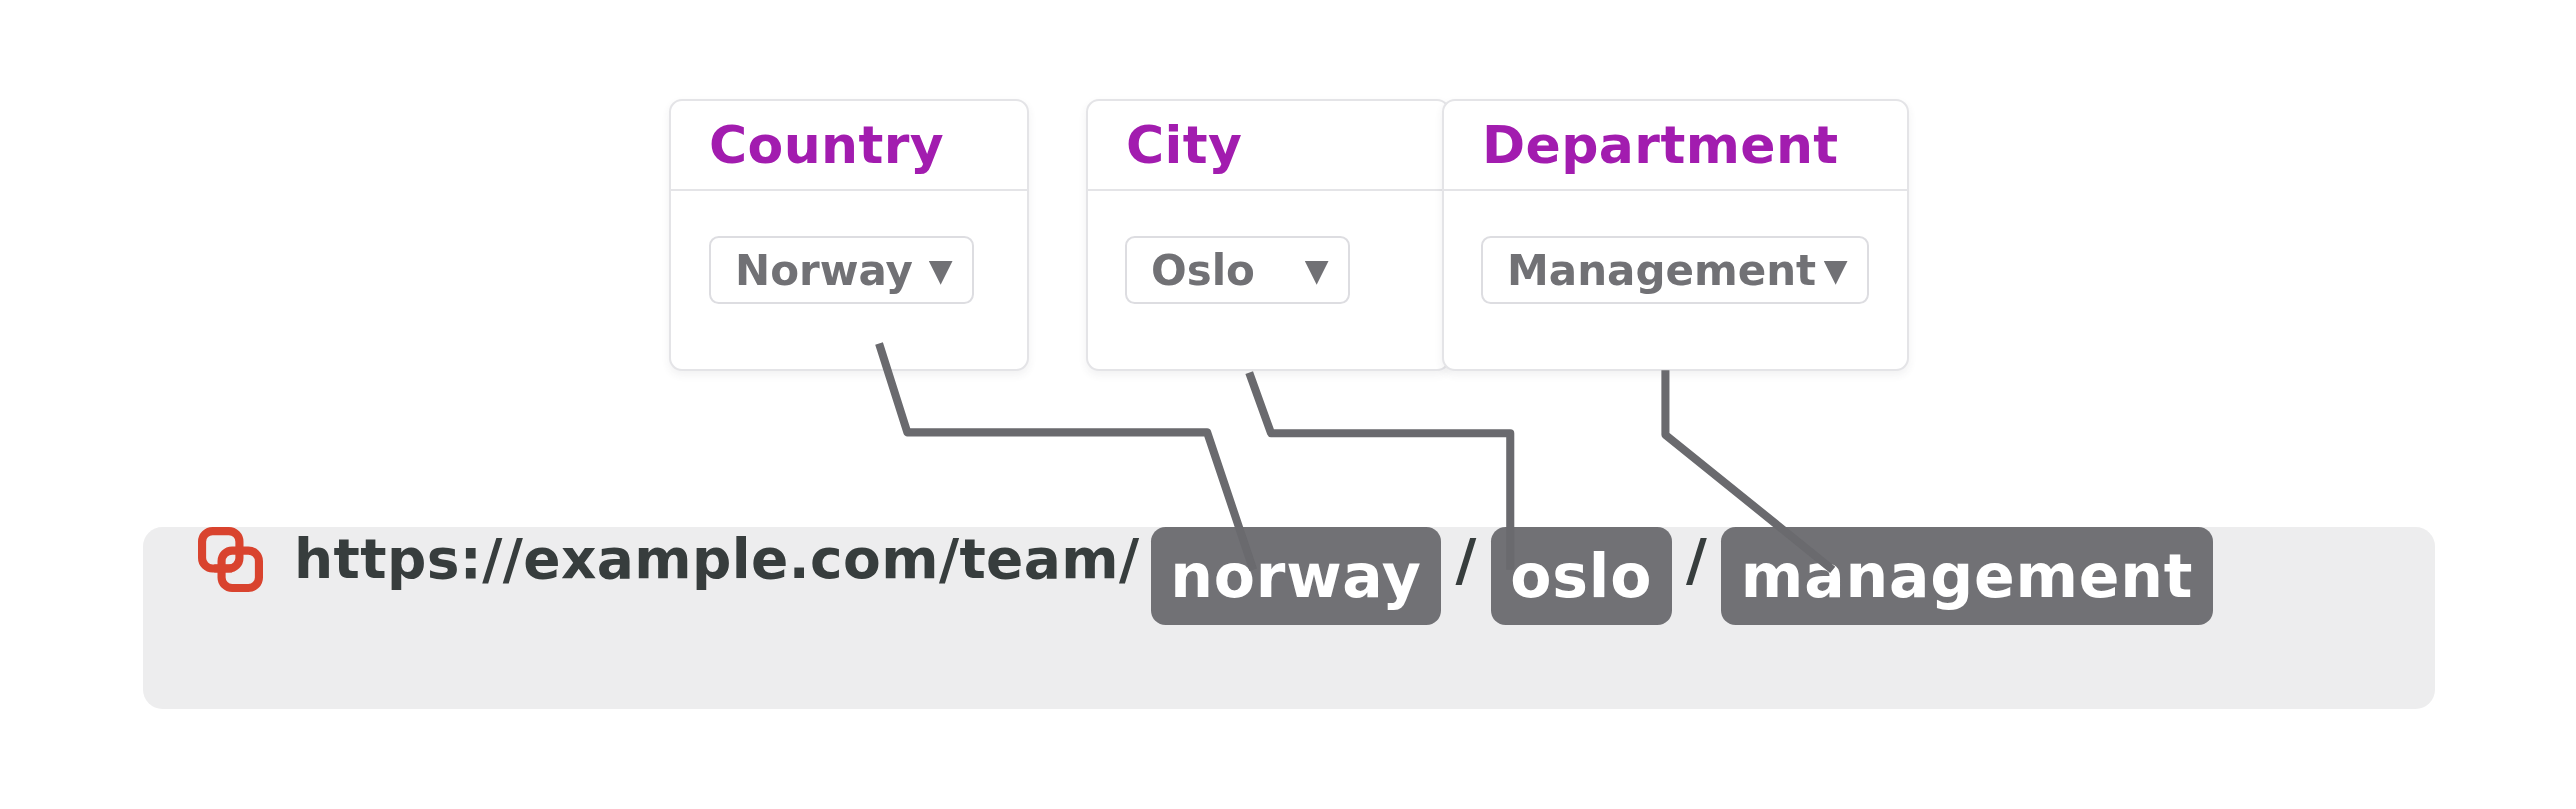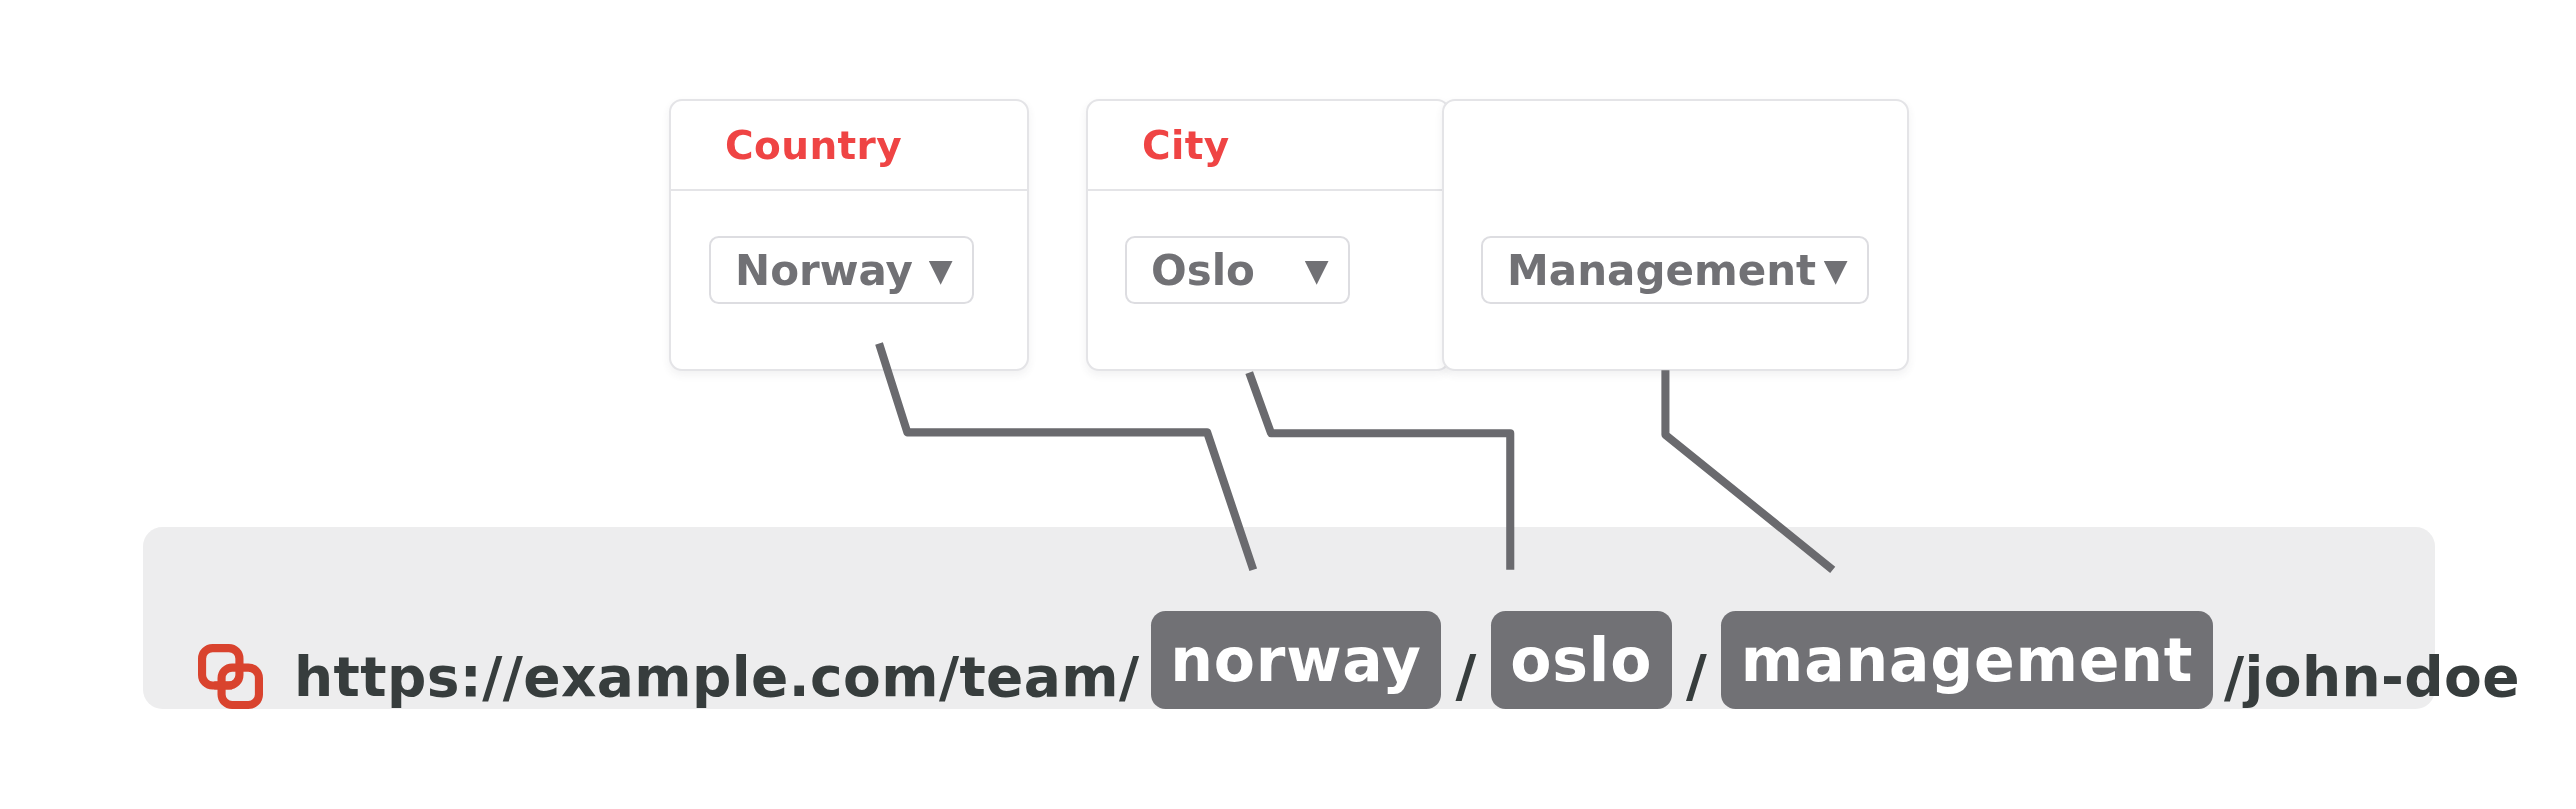--- a/index.html
+++ b/index.html
@@ -13,21 +13,21 @@
   .card{
     position:absolute;top:99px;height:272px;background:#ffffff;
     border:2.4px solid #e4e4e7;border-radius:13px;box-sizing:border-box;
     box-shadow:0 4px 8px rgba(60,60,70,0.07);z-index:1;
   }
   .card-header{
     height:90px;border-bottom:2.4px solid #e4e4e7;display:flex;align-items:center;
     padding-left:38px;box-sizing:border-box;
   }
   .card-header span{
-    font-size:39px;font-weight:bold;color:#ef4444;letter-spacing:0.4px;margin-left:16px;
+    font-size:52px;font-weight:bold;color:#a21caf;letter-spacing:0.4px;
   }
   .dropdown{
     position:absolute;top:135px;height:68px;border:2.4px solid #dddde1;
     border-radius:9.7px;box-sizing:border-box;display:flex;align-items:center;
     justify-content:space-between;padding:0 19.4px 0 24px;background:#ffffff;
   }
   .dropdown .val{font-size:42px;font-weight:bold;color:#717175;white-space:nowrap;}
   .dropdown .tri{font-size:31px;color:#717175;line-height:1;}
 
   #card-country{left:669px;width:360px;}
@@ -36,21 +36,21 @@
   #dd-city{left:37px;width:225px;}
   #card-department{left:1442px;width:467px;}
   #dd-department{left:37px;width:388px;}
 
   
   .lines{position:absolute;left:0;top:0;z-index:5;pointer-events:none;}
 
   
   .url-bar{
     position:absolute;left:143px;top:527px;width:2292px;height:182px;
-    background:#ededee;border-radius:19.4px;display:flex;align-items:flex-end;
+    background:#ededee;border-radius:19.4px;display:flex;align-items:flex-start;
     padding-left:55px;box-sizing:border-box;z-index:2;
   }
   .link-icon{width:65px;height:65px;margin-right:31px;flex:0 0 auto;}
   .url-text{
     font-size:55px;font-weight:bold;color:#373d3d;white-space:nowrap;
     letter-spacing:0.4px;
   }
   .seg-box{
     background:#717175;color:#ffffff;font-size:60px;font-weight:bold;
     height:98px;border-radius:14.6px;display:flex;align-items:center;
@@ -77,20 +77,23 @@
     <div class="card-header">
       <span>City</span>
     </div>
     <div class="dropdown" id="dd-city">
       <span class="val">Oslo</span>
       <span class="tri">▼</span>
     </div>
   </div>
 
   <div class="card" id="card-department">
+    <div class="card-header">
+      <span>Department</span>
+    </div>
     <div class="dropdown" id="dd-department">
       <span class="val">Management</span>
       <span class="tri">▼</span>
     </div>
   </div>
 
   <svg class="lines" width="2576" height="809" viewBox="0 0 3186 1001">
     <path d="M1087,425 L1122,535 L1493,535 L1550,705" fill="none" stroke="#6a6a6e" stroke-width="10" stroke-linejoin="round"></path>
     <path d="M1545,461 L1572,536 L1868,536 L1868,705" fill="none" stroke="#6a6a6e" stroke-width="10" stroke-linejoin="round"></path>
     <path d="M2060,458 L2060,538 L2267,705" fill="none" stroke="#6a6a6e" stroke-width="10" stroke-linejoin="round"></path>
@@ -101,17 +104,16 @@
       <rect x="5" y="5" width="46" height="46" rx="13" fill="none" stroke="#d9432e" stroke-width="10"></rect>
       <rect x="29" y="29" width="46" height="46" rx="13" fill="none" stroke="#d9432e" stroke-width="10"></rect>
       <path d="M20,51 L42,51" fill="none" stroke="#d9432e" stroke-width="10"></path>
     </svg>
     <span class="url-text">https://example.com/team/</span>
     <span class="seg-box">norway</span>
     <span class="seg-slash">/</span>
     <span class="seg-box">oslo</span>
     <span class="seg-slash">/</span>
     <span class="seg-box">management</span>
-    <span class="url-text">/john-doe</span>
   </div>
 
 </div>
 
 
 </body></html>

